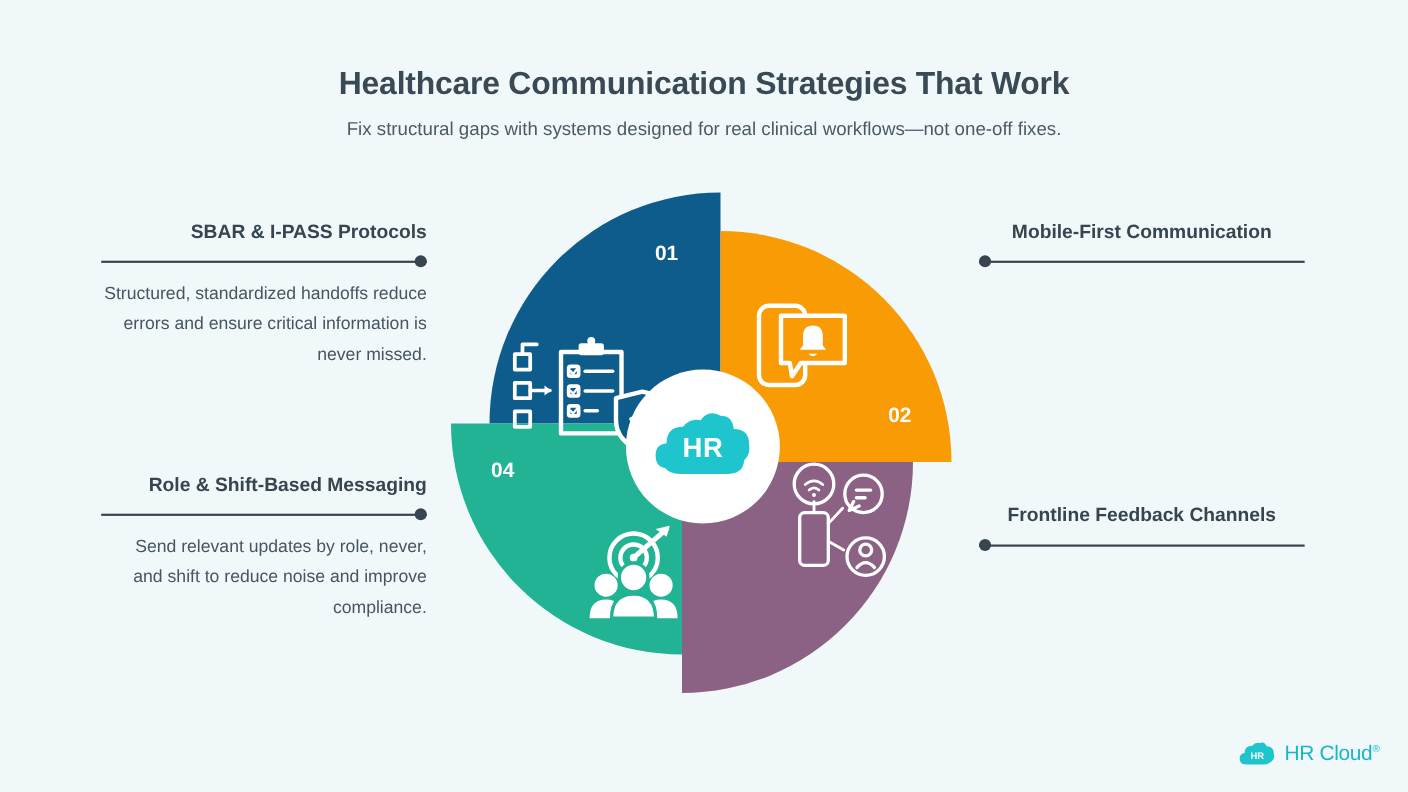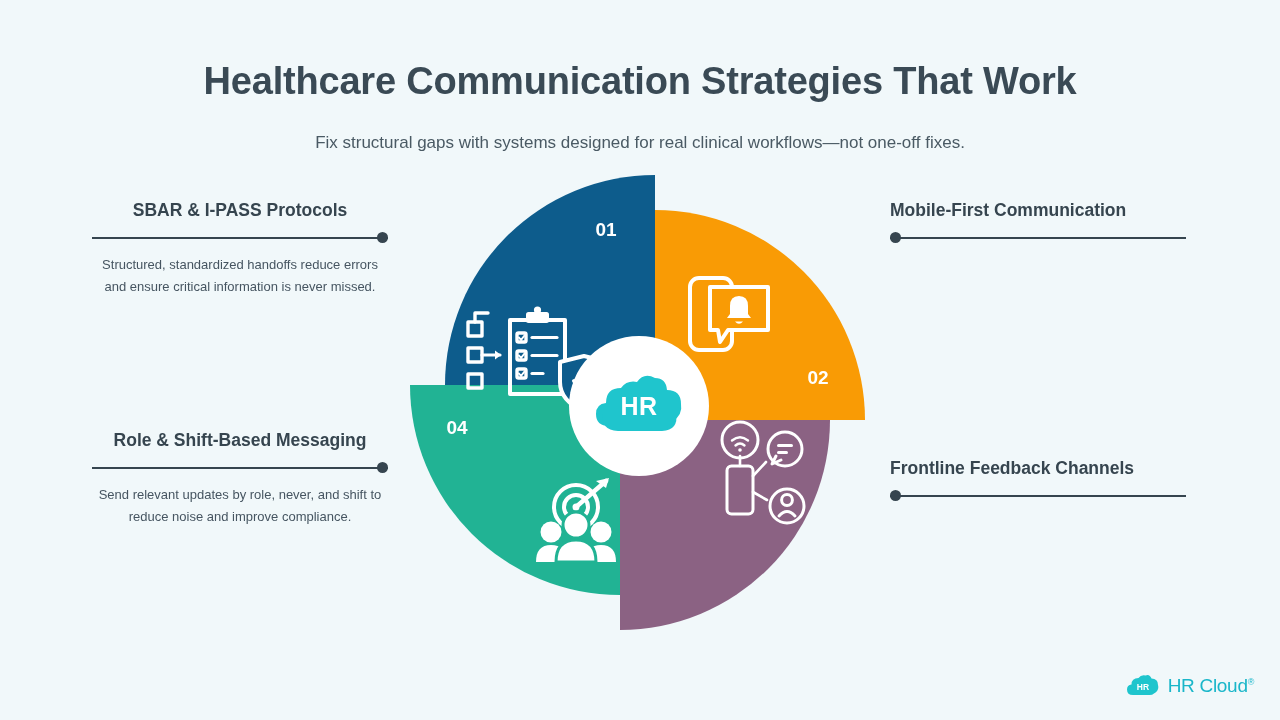--- a/index.html
+++ b/index.html
@@ -9,43 +9,43 @@
     font-family:"Liberation Sans", sans-serif;
     color:#36454f;
     position:relative;
     overflow:hidden;
   }
 
   
   .header { position:absolute; top:0; left:0; width:1280px; text-align:center; }
   .title {
     margin-top:60px;
-    font-size:38px;
+    font-size:29px;
     font-weight:bold;
     color:#3a4a55;
     letter-spacing:-0.2px;
   }
   .subtitle {
-    margin-top:30px;
+    margin-top:15px;
     font-size:17px;
     font-weight:normal;
     color:#4a5a64;
   }
 
   
   .block { position:absolute; width:296px; }
   .block .heading {
     font-size:17.5px;
     font-weight:bold;
     color:#36454f;
     line-height:1.25;
     white-space:nowrap;
   }
   .block .body {
-    font-size:13px;
+    font-size:16px;
     line-height:1.72;
     color:#465561;
     margin-top:9px;
   }
   .rule {
     position:relative;
     height:14px;
     margin-top:9px;
   }
   .rule .line {
@@ -54,23 +54,23 @@
     height:2px;
     background:#36454f;
   }
   .rule .dot {
     position:absolute;
     top:1px;
     width:11px; height:11px;
     border-radius:50%;
     background:#36454f;
   }
-  .block.left { text-align:center; }
+  .block.left { text-align:right; }
   .block.left .rule .dot { right:0; }
-  .block.right { text-align:left; }
+  .block.right { text-align:center; }
   .block.right .rule .dot { left:0; }
 
   .block-b1 { left:92px;  top:200px; }
   .block-b4 { left:92px;  top:430px; width:296px; }
   .block-b2 { left:890px; top:200px; }
   .block-b3 { left:890px; top:458px; }
 
   
   .wheel { position:absolute; left:410px; top:170px; width:460px; height:470px; }
   .wheel svg { display:block; }

